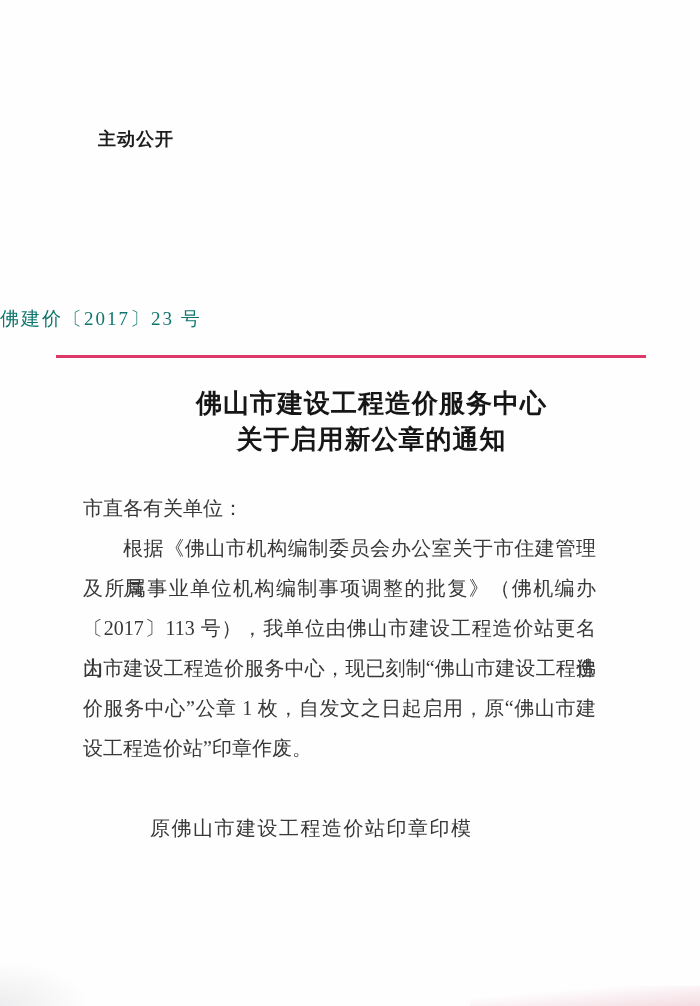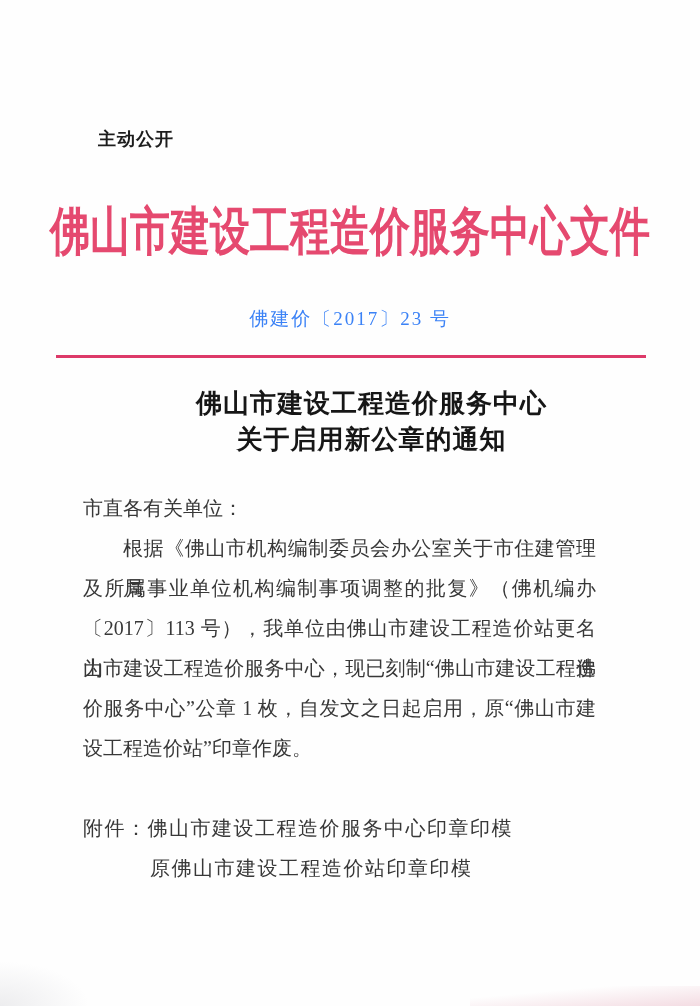--- a/index.html
+++ b/index.html
@@ -55,24 +55,24 @@
     letter-spacing: 0px;
     color: #e5496f;
     transform: scaleY(1.3);
     transform-origin: center top;
   }
 
   .doc-number {
     position: absolute;
     left: 0; top: 306px;
     width: 100%;
-    text-align: center;
+    text-align: left;
     font-size: 19px;
     letter-spacing: 2px;
-    color: #3b82f6;
+    color: #0f766e;
   }
 
   .red-rule {
     position: absolute;
     left: 56px; top: 355px;
     width: 590px; height: 3px;
     background: #dd3a69;
   }
 
   .doc-title {
@@ -114,23 +114,20 @@
   .attachment-row .att-label { letter-spacing: 1.5px; }
   .attachment-row.second { padding-left: 67px; }
 </style>
 </head>
 <body>
 
 <div class="page">
 
   <div class="disclosure">主动公开</div>
 
-  <div class="org-title-wrap">
-    <span class="org-title">佛山市建设工程造价服务中心文件</span>
-  </div>
 
   <div class="doc-number">佛建价〔2017〕23 号</div>
 
   <div class="red-rule"></div>
 
   <div class="doc-title">
     <div>佛山市建设工程造价服务中心</div>
     <div>关于启用新公章的通知</div>
   </div>
 
@@ -138,23 +135,20 @@
     <div class="body-line">市直各有关单位：</div>
     <div class="body-line justify indent">根据《佛山市机构编制委员会办公室关于市住建管理局</div>
     <div class="body-line justify">及所属事业单位机构编制事项调整的批复》（佛机编办</div>
     <div class="body-line justify">〔2017〕113 号），我单位由佛山市建设工程造价站更名为佛</div>
     <div class="body-line justify">山市建设工程造价服务中心，现已刻制“佛山市建设工程造</div>
     <div class="body-line justify">价服务中心”公章 1 枚，自发文之日起启用，原“佛山市建</div>
     <div class="body-line">设工程造价站”印章作废。</div>
 
     <div class="spacer-line"></div>
 
-    <div class="attachment-row">
-      <span class="att-label">附件：</span><span>佛山市建设工程造价服务中心印章印模</span>
-    </div>
     <div class="attachment-row second">
       <span>原佛山市建设工程造价站印章印模</span>
     </div>
   </div>
 
   <div class="smudge-bl"></div>
   <div class="smudge-br"></div>
 
 </div>
 

